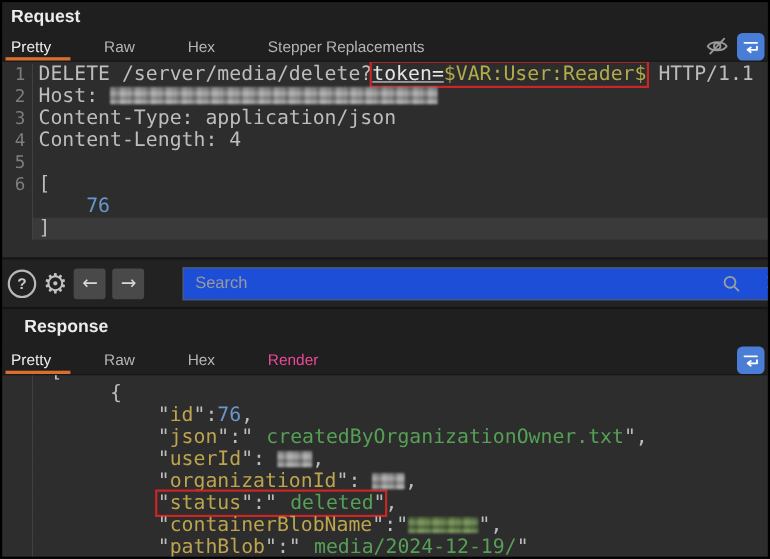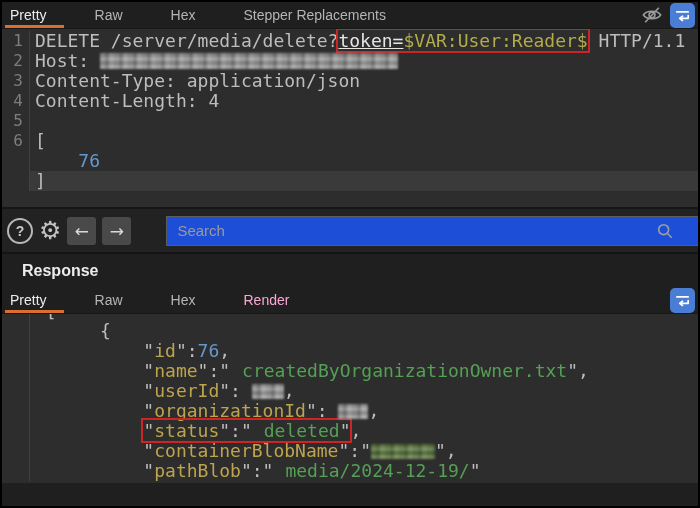--- a/index.html
+++ b/index.html
@@ -11,21 +11,21 @@
   .panel-title.resp{height:33px;padding-left:20px;}
   
   .tabbar{position:relative;height:26px;background:#1f1f1f;border-bottom:1px solid #191919;
     display:flex;align-items:center;}
   .tabs{display:flex;align-items:center;height:100%;gap:20px;}
   .tab{position:relative;color:#b5b5b5;font-size:14px;margin-left:28px;height:100%;
     display:flex;align-items:center;cursor:default;}
   .tab:first-child{margin-left:8px;}
   .tab.selected{color:#ececec;}
   .tab.selected::after{content:'';position:absolute;left:-5px;bottom:0;height:3px;width:59px;background:#d96e2e;}
-  .tab.disabled{color:#f9a8d4;}
+  .tab.disabled{color:#ec4899;}
   .bar-icons{position:absolute;right:3px;top:0;height:100%;display:flex;align-items:center;gap:7px;}
   .icon-eye{width:22px;height:20px;}
   .blue-badge{width:25px;height:25px;border-radius:5px;background:#4a7dd6;display:flex;
     align-items:center;justify-content:center;}
   
   .editor{background:#2d2d2d;overflow:hidden;font-family:"DejaVu Sans Mono",monospace;
     font-size:18px;line-height:20px;}
   .editor.req{height:176px;padding-top:2px;}
   .editor.resp{height:169px;}
   .code-row{display:flex;height:20px;white-space:pre;}
@@ -58,20 +58,21 @@
     color:#cfcfcf;font-size:15px;padding:0 34px 0 10px;outline:none;font-family:"Liberation Sans",sans-serif;margin-left:21px;}
   .search-box input::placeholder{color:#9a9a9a;}
   .search-box svg{position:absolute;right:8px;top:6px;}
   .match-count{width:22px;overflow:hidden;white-space:nowrap;color:#c5ccd3;font-size:15px;flex:0 0 auto;margin-left:6px;}
 </style>
 </head>
 <body>
 
 <div class="frame">
 
+  <div class="panel-title">Request</div>
 
   <div class="tabbar">
     <div class="tabs" id="req-tabs">
         <span class="tab selected">Pretty</span>
         <span class="tab">Raw</span>
         <span class="tab">Hex</span>
         <span class="tab">Stepper Replacements</span>
       </div>
     <div class="bar-icons">
       <svg class="icon-eye" viewBox="0 0 24 22" fill="none" stroke="#9a9a9a" stroke-width="1.8">
@@ -132,21 +133,21 @@
           <polyline points="12,13 8,16 12,19"></polyline>
         </svg>
       </span>
     </div>
   </div>
 
   <div class="editor resp" id="resp-editor">
       <div class="code-row sliver"><span class="gutter"></span><div class="code"><span class="tok-plain"> [</span></div></div>
       <div class="code-row"><span class="gutter"></span><div class="code"><span class="tok-plain">      {</span></div></div>
       <div class="code-row"><span class="gutter"></span><div class="code"><span class="tok-plain">          "</span><span class="tok-key">id</span><span class="tok-plain">":</span><span class="tok-number">76</span><span class="tok-plain">,</span></div></div>
-      <div class="code-row"><span class="gutter"></span><div class="code"><span class="tok-plain">          "</span><span class="tok-key">name</span><span class="tok-plain">":"</span><span class="tok-string">createdByOrganizationOwner.txt</span><span class="tok-plain">",</span></div></div>
+      <div class="code-row"><span class="gutter"></span><div class="code"><span class="tok-plain">          "</span><span class="tok-key">json</span><span class="tok-plain">":"</span><span class="tok-string">createdByOrganizationOwner.txt</span><span class="tok-plain">",</span></div></div>
       <div class="code-row"><span class="gutter"></span><div class="code"><span class="tok-plain">          "</span><span class="tok-key">userId</span><span class="tok-plain">": </span><span class="redact" style="width: 32px; height: 15px;"></span><span class="tok-plain">,</span></div></div>
       <div class="code-row"><span class="gutter"></span><div class="code"><span class="tok-plain">          "</span><span class="tok-key">organizationId</span><span class="tok-plain">": </span><span class="redact" style="width: 30px; height: 15px;"></span><span class="tok-plain">,</span></div></div>
       <div class="code-row"><span class="gutter"></span><div class="code"><span class="tok-plain">          </span><span class="redbox"><span class="tok-plain">"</span><span class="tok-key">status</span><span class="tok-plain">":"</span><span class="tok-string">deleted</span><span class="tok-plain">"</span></span><span class="tok-plain">,</span></div></div>
       <div class="code-row"><span class="gutter"></span><div class="code"><span class="tok-plain">          "</span><span class="tok-key">containerBlobName</span><span class="tok-plain">":"</span><span class="redact green" style="width: 64px; height: 15px;"></span><span class="tok-plain">",</span></div></div>
       <div class="code-row"><span class="gutter"></span><div class="code"><span class="tok-plain">          "</span><span class="tok-key">pathBlob</span><span class="tok-plain">":"</span><span class="tok-string">media/2024-12-19/</span><span class="tok-plain">"</span></div></div>
     </div>
 
 </div>
 
 </body></html>

